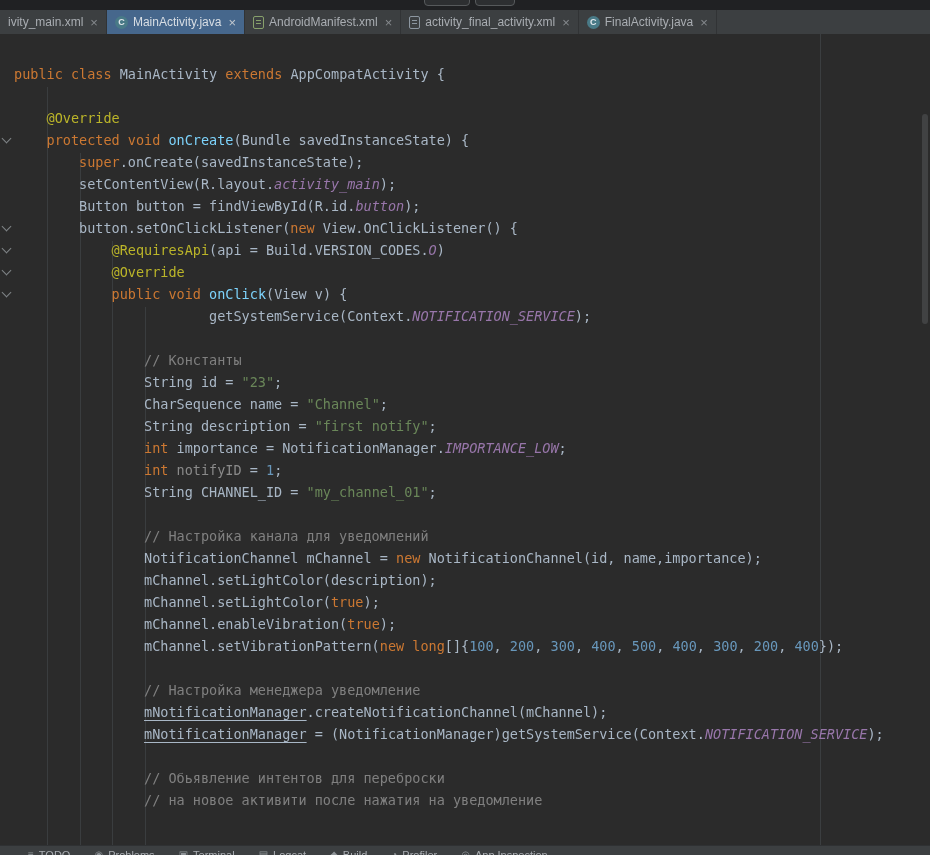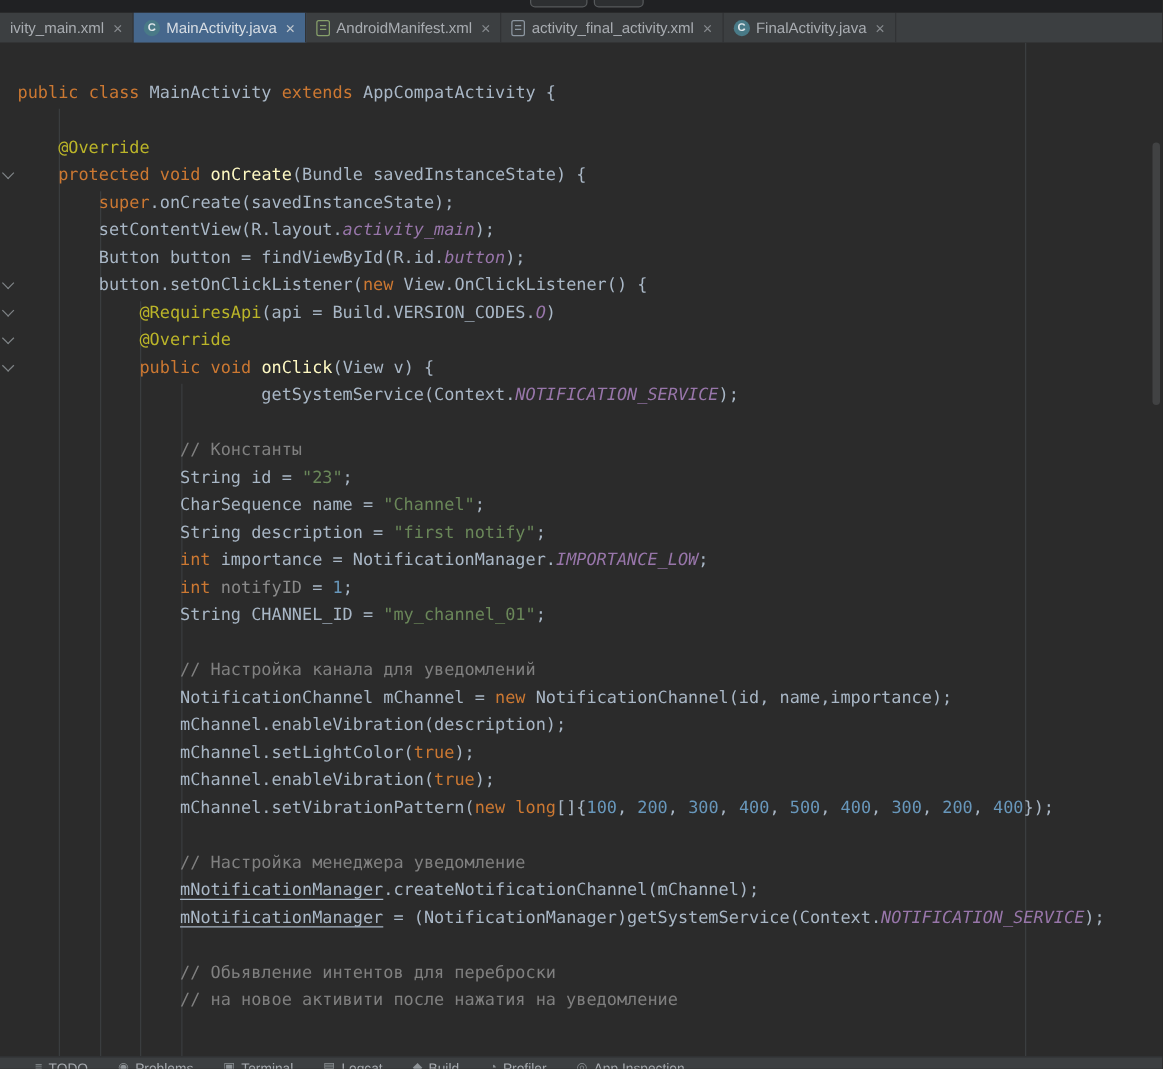--- a/index.html
+++ b/index.html
@@ -31,21 +31,21 @@
   .g1 { left:47px;  top:53px;  bottom:0; }
   .g2 { left:80px;  top:119px; bottom:0; }
   .g3 { left:112px; top:207px; bottom:0; }
   .g4 { left:145px; top:273px; bottom:0; }
   .margin-guide { position:absolute; left:820px; top:0; bottom:0; width:1px; background:#3B3E40; }
   .code { position:absolute; left:0; top:0; width:100%; padding:29px 0 0 14px; font-family:"DejaVu Sans Mono", monospace; font-size:13.5px; line-height:22px; }
   .line { white-space:pre; height:22px; }
   .tk-kw  { color:#CC7832; }
   .tk-ann { color:#BBB529; }
   .tk-def { color:#A9B7C6; }
-  .tk-mth { color:#fef9c3; }
+  .tk-mth { color:#7dd3fc; }
   .tk-str { color:#6A8759; }
   .tk-num { color:#6897BB; }
   .tk-cmt { color:#808080; }
   .tk-con { color:#9876AA; font-style:italic; }
   .tk-vul { color:#A9B7C6; text-decoration:underline; text-underline-offset:3px; }
   .tk-un  { color:#8A8A8A; }
   .fold { position:absolute; left:3px; width:7px; height:7px; border-right:1.6px solid #7F8487; border-bottom:1.6px solid #7F8487; transform:rotate(45deg); }
   .scrollbar { position:absolute; right:0; top:0; width:10px; bottom:0; }
   .thumb { position:absolute; left:2px; right:2px; top:80px; height:210px; background:rgba(169,174,178,.18); border-radius:4px; }
 
@@ -113,21 +113,21 @@
         <div class="line"><span class="tk-cmt">                // Константы</span></div>
         <div class="line"><span class="tk-def">                String id = </span><span class="tk-str">"23"</span><span class="tk-def">;</span></div>
         <div class="line"><span class="tk-def">                CharSequence name = </span><span class="tk-str">"Channel"</span><span class="tk-def">;</span></div>
         <div class="line"><span class="tk-def">                String description = </span><span class="tk-str">"first notify"</span><span class="tk-def">;</span></div>
         <div class="line"><span class="tk-kw">                int</span><span class="tk-def"> importance = NotificationManager.</span><span class="tk-con">IMPORTANCE_LOW</span><span class="tk-def">;</span></div>
         <div class="line"><span class="tk-kw">                int</span><span class="tk-def"> </span><span class="tk-un">notifyID</span><span class="tk-def"> = </span><span class="tk-num">1</span><span class="tk-def">;</span></div>
         <div class="line"><span class="tk-def">                String CHANNEL_ID = </span><span class="tk-str">"my_channel_01"</span><span class="tk-def">;</span></div>
         <div class="line"></div>
         <div class="line"><span class="tk-cmt">                // Настройка канала для уведомлений</span></div>
         <div class="line"><span class="tk-def">                NotificationChannel mChannel = </span><span class="tk-kw">new</span><span class="tk-def"> NotificationChannel(id, name,importance);</span></div>
-        <div class="line"><span class="tk-def">                mChannel.enableVibration(description);</span></div>
+        <div class="line"><span class="tk-def">                mChannel.setLightColor(description);</span></div>
         <div class="line"><span class="tk-def">                mChannel.setLightColor(</span><span class="tk-kw">true</span><span class="tk-def">);</span></div>
         <div class="line"><span class="tk-def">                mChannel.enableVibration(</span><span class="tk-kw">true</span><span class="tk-def">);</span></div>
         <div class="line"><span class="tk-def">                mChannel.setVibrationPattern(</span><span class="tk-kw">new</span><span class="tk-def"> </span><span class="tk-kw">long</span><span class="tk-def">[]{</span><span class="tk-num">100</span><span class="tk-def">, </span><span class="tk-num">200</span><span class="tk-def">, </span><span class="tk-num">300</span><span class="tk-def">, </span><span class="tk-num">400</span><span class="tk-def">, </span><span class="tk-num">500</span><span class="tk-def">, </span><span class="tk-num">400</span><span class="tk-def">, </span><span class="tk-num">300</span><span class="tk-def">, </span><span class="tk-num">200</span><span class="tk-def">, </span><span class="tk-num">400</span><span class="tk-def">});</span></div>
         <div class="line"></div>
         <div class="line"><span class="tk-cmt">                // Настройка менеджера уведомление</span></div>
         <div class="line"><span class="tk-def">                </span><span class="tk-vul">mNotificationManager</span><span class="tk-def">.createNotificationChannel(mChannel);</span></div>
         <div class="line"><span class="tk-def">                </span><span class="tk-vul">mNotificationManager</span><span class="tk-def"> = (NotificationManager)getSystemService(Context.</span><span class="tk-con">NOTIFICATION_SERVICE</span><span class="tk-def">);</span></div>
         <div class="line"></div>
         <div class="line"><span class="tk-cmt">                // Обьявление интентов для переброски</span></div>
         <div class="line"><span class="tk-cmt">                // на новое активити после нажатия на уведомление</span></div>

